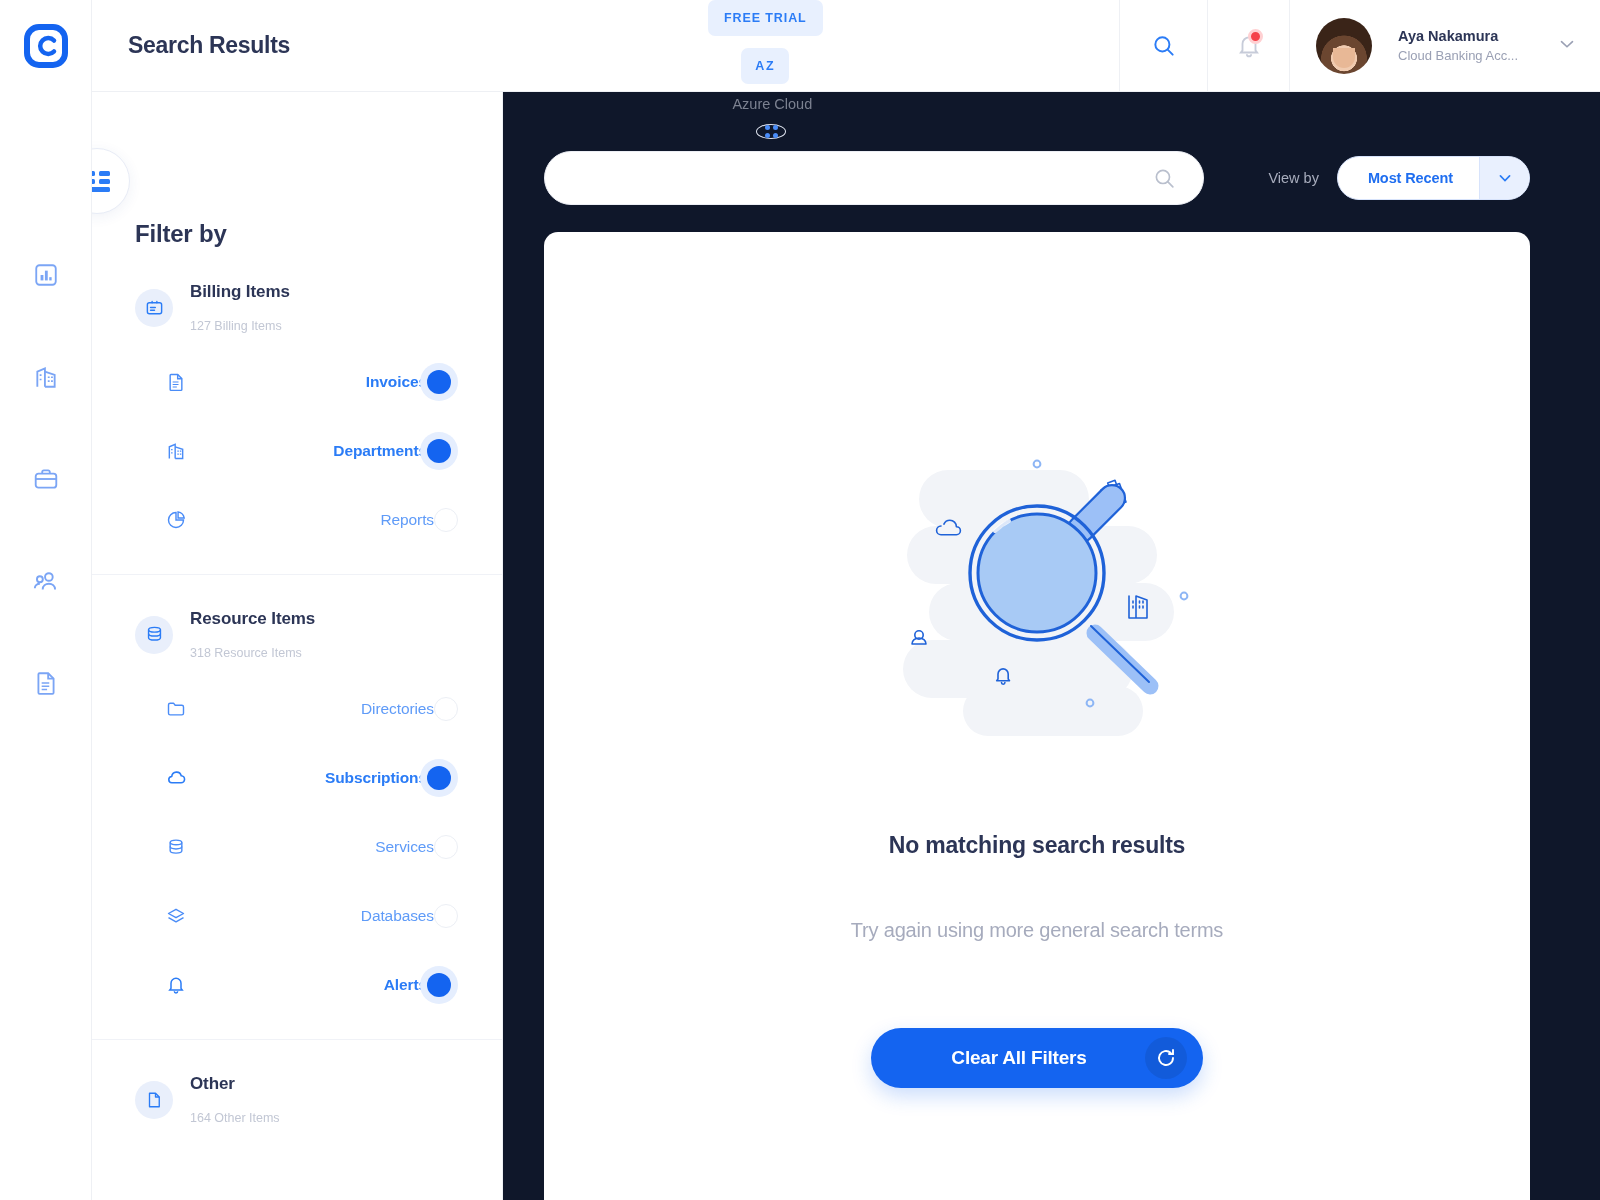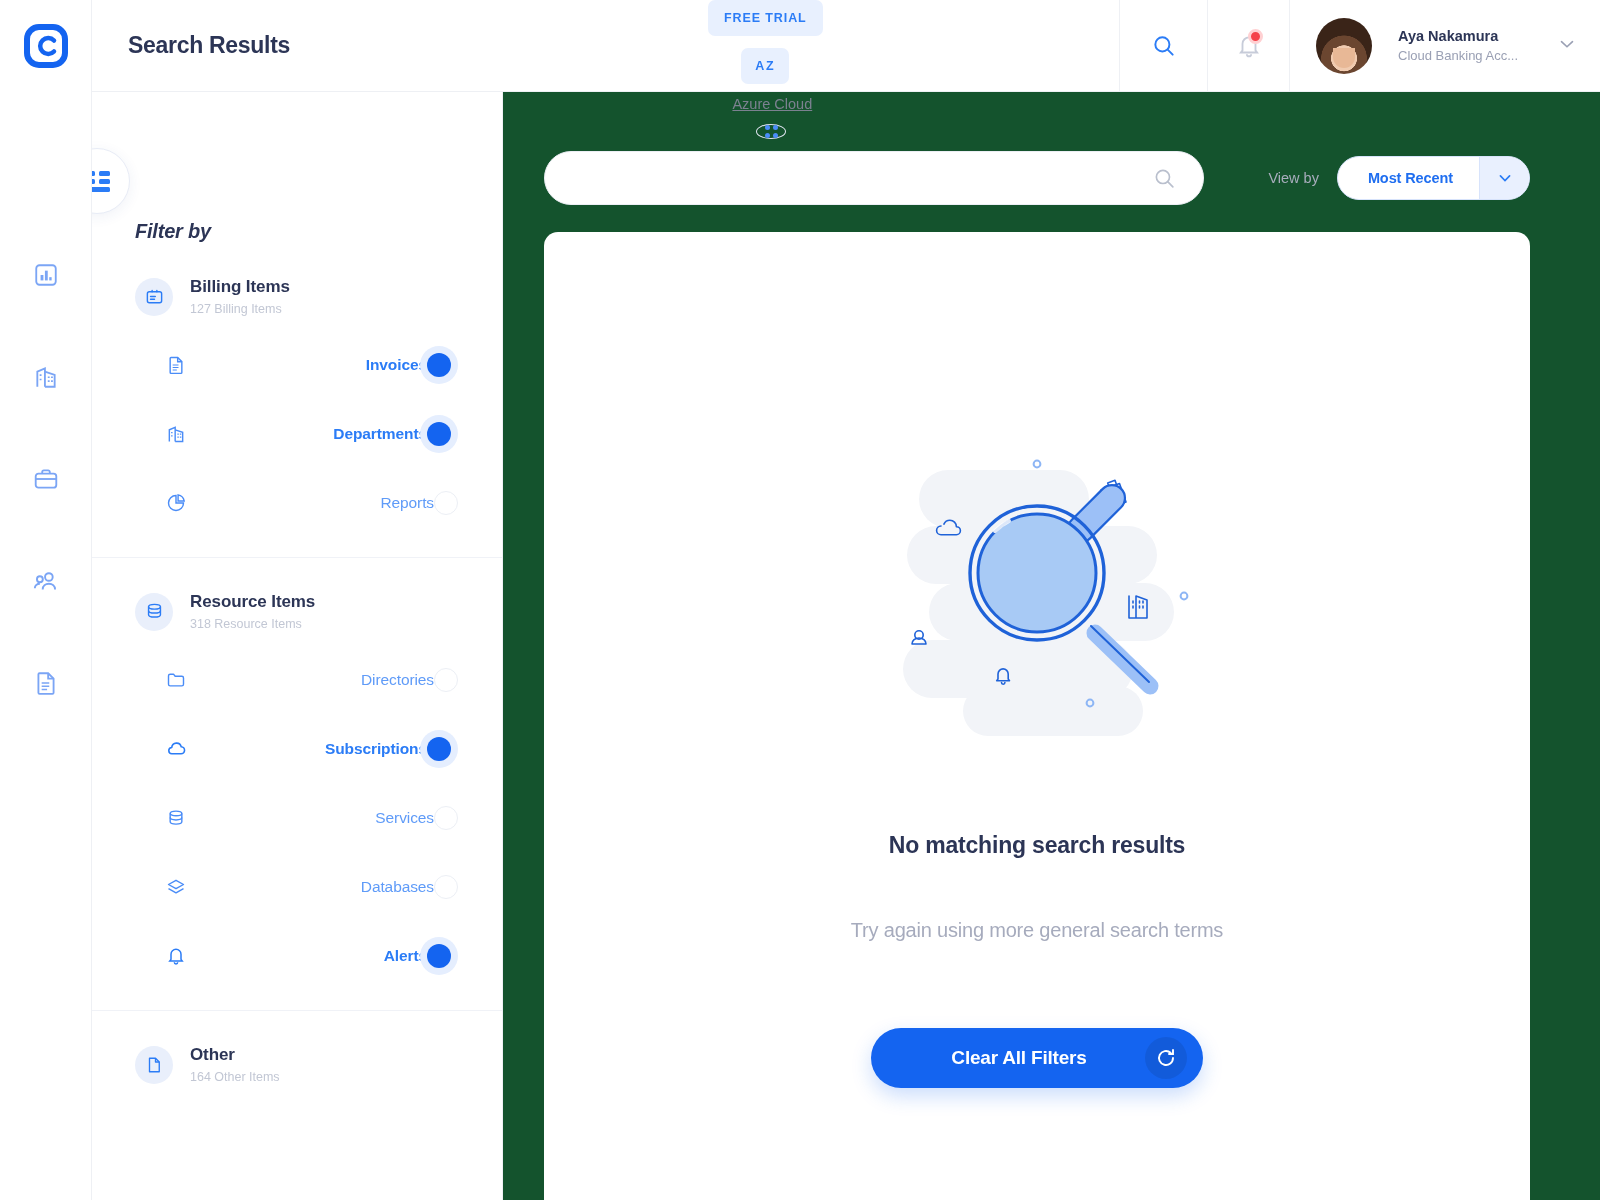--- a/index.html
+++ b/index.html
@@ -39,21 +39,21 @@
   }
   .topbar-center {
     position: absolute; left: 616px; top: 0; height: 92px;
     display: flex; align-items: center; gap: 12px; flex-direction: column;
   }
   .pill {
     background: #e8f0fe; color: #2b7cf6; font-weight: 700; font-size: 12.5px;
     letter-spacing: 0.9px; padding: 11px 16px; border-radius: 7px; cursor: pointer;
   }
   .pill.az { letter-spacing: 1.6px; padding: 11px 14px; }
-  .cloud-label { font-size: 14.5px; color: #7b8190; margin-left: 14px; white-space: nowrap; text-decoration: underline; }
+  .cloud-label { font-size: 14.5px; color: #7b8190; margin-left: 14px; white-space: nowrap; }
   .grid-btn {
     width: 30px; height: 30px; border-radius: 50%; border: 1.4px solid #dfe4f0;
     display: flex; align-items: center; justify-content: center; margin-left: 12px; cursor: pointer;
   }
   .grid-dots { display: grid; grid-template-columns: 5px 5px; gap: 3px; }
   .grid-dots i { width: 5px; height: 5px; background: #4a8cf7; border-radius: 50%; display: block; }
 
   .topbar-right { margin-left: auto; display: flex; align-items: stretch; height: 92px; }
   .tb-search {
     width: 88px; display: flex; align-items: center; justify-content: center;
@@ -97,50 +97,50 @@
     position: absolute; left: -28px; top: 56px; width: 66px; height: 66px; border-radius: 50%;
     background: #ffffff; border: 1px solid #e8ecf6; box-shadow: 0 3px 14px rgba(40,70,140,0.07);
     display: flex; align-items: center; justify-content: center; cursor: pointer; z-index: 3;
   }
   .toggle-bars { display: flex; flex-direction: column; gap: 3px; width: 26px; }
   .toggle-bars i { display: block; height: 5px; background: #2b7cf6; border-radius: 1.5px; }
   .tb-row { display: flex; gap: 4px; }
   .tb-row i { height: 5px; border-radius: 1.5px; background: #2b7cf6; }
 
   .filter-title {
-    font-size: 20px; font-weight: 700; color: #2c3556; padding: 128px 0 0 43px; letter-spacing: -0.2px; font-style: italic;
+    font-size: 24px; font-weight: 700; color: #2c3556; padding: 128px 0 0 43px; letter-spacing: -0.2px;
   }
   .fgroup { padding: 0 0 0 43px; }
   .fgroup-divider { height: 1px; background: #f0f2f7; margin: 0; }
   .fhead { display: flex; align-items: center; gap: 17px; margin-top: 34px; cursor: pointer; }
   .fhead-icon {
     width: 38px; height: 38px; border-radius: 50%; background: #e9effb;
     display: flex; align-items: center; justify-content: center; flex: 0 0 38px;
   }
-  .fhead-text { display: flex; flex-direction: column; gap: 5px; }
+  .fhead-text { display: flex; flex-direction: column; gap: 17px; }
   .fhead-title { font-size: 17px; font-weight: 700; color: #2c3556; letter-spacing: -0.1px; }
   .fhead-sub { font-size: 12.5px; color: #c2c7d4; }
 
   .frow {
     display: flex; align-items: center; height: 69px; padding-left: 74px; padding-right: 44px; cursor: pointer;
   }
   .frow-icon { width: 26px; flex: 0 0 26px; display: flex; align-items: center; }
   .frow-label { font-size: 15.5px; margin-left: 8px; flex: 1 1 auto; letter-spacing: -0.1px; text-align: right; }
   .frow.on .frow-label { color: #2b7cf6; font-weight: 700; }
   .frow.off .frow-label { color: #5f9bf8; font-weight: 400; }
   .radio { width: 24px; height: 24px; border-radius: 50%; flex: 0 0 24px; }
   .radio.on {
     background: #1464f0; box-shadow: 0 0 0 7px #e5eefe; margin-right: 7px;
   }
   .radio.off { background: #ffffff; border: 1.6px solid #eceff5; }
   .flist { padding-bottom: 20px; }
   .flist.first { padding-top: 14px; }
 
   
-  .content { flex: 1 1 auto; background: #14532d; position: relative; min-width: 0; padding: 0 0 0 0; }
+  .content { flex: 1 1 auto; background: #0f172a; position: relative; min-width: 0; padding: 0 0 0 0; }
   .content-top {
     display: flex; align-items: center; padding: 59px 70px 0 41px; gap: 0;
   }
   .searchbox {
     flex: 0 0 660px; height: 54px; background: #ffffff; border: 1px solid #eceef4;
     border-radius: 27px; display: flex; align-items: center; padding: 0 26px 0 28px;
   }
   .searchbox input {
     flex: 1 1 auto; border: 0; outline: none; font-size: 15px; color: #2c3556;
     background: transparent; font-family: "Liberation Sans", sans-serif;

